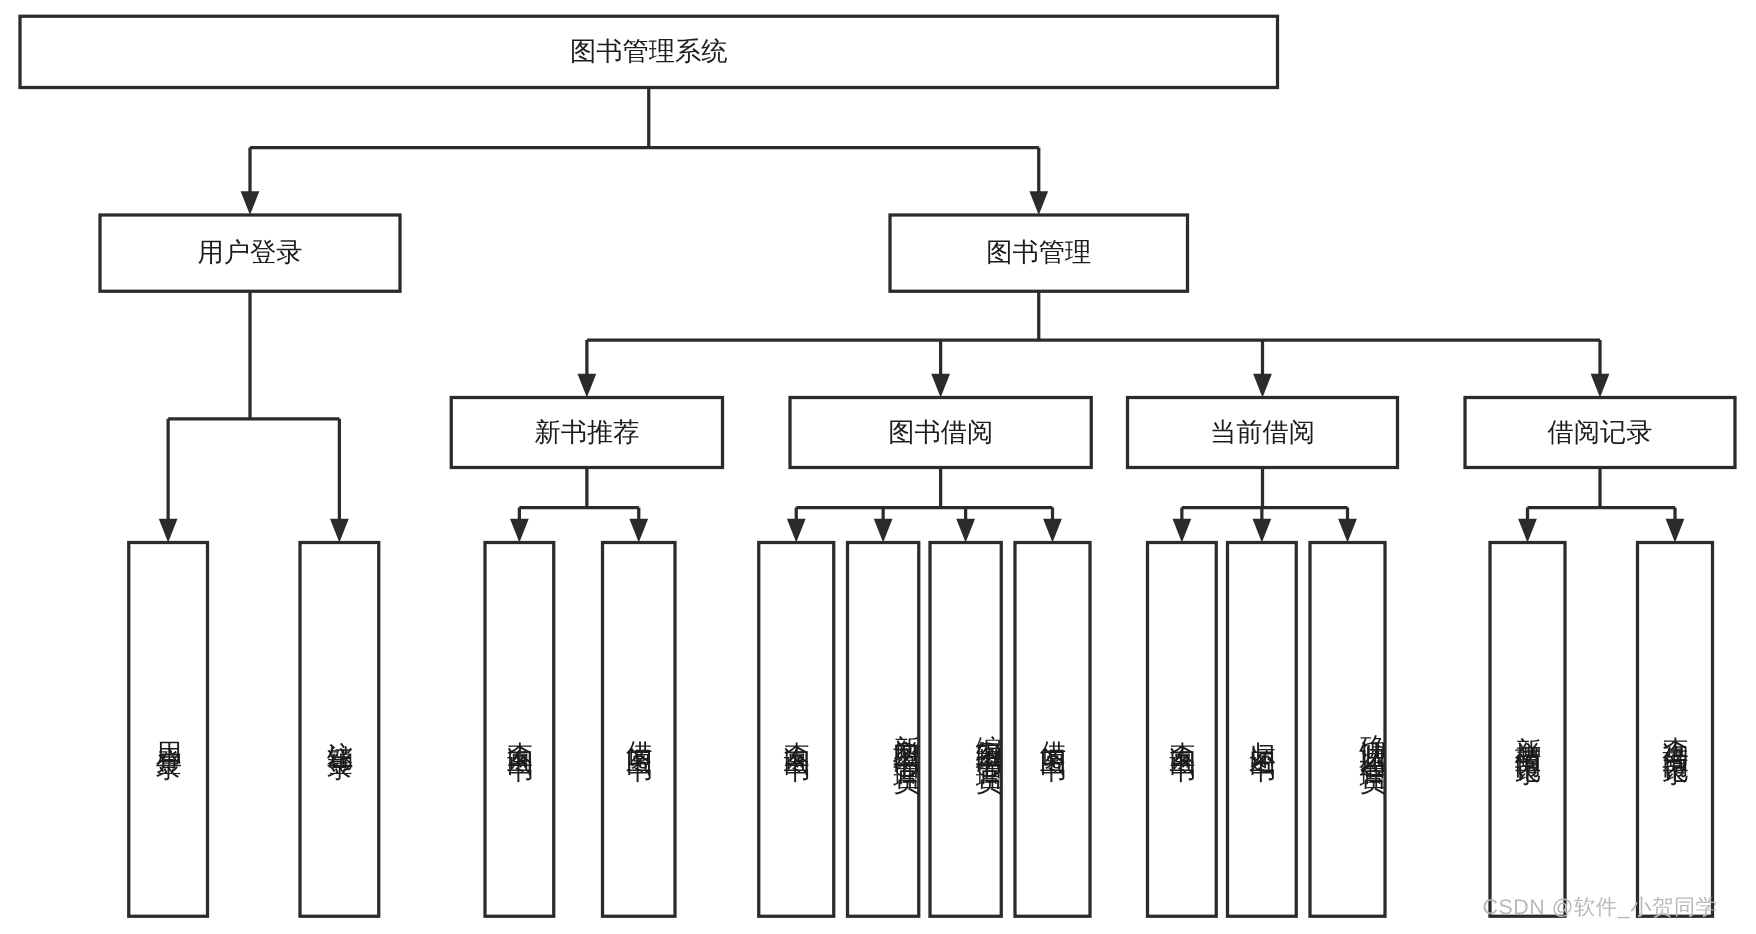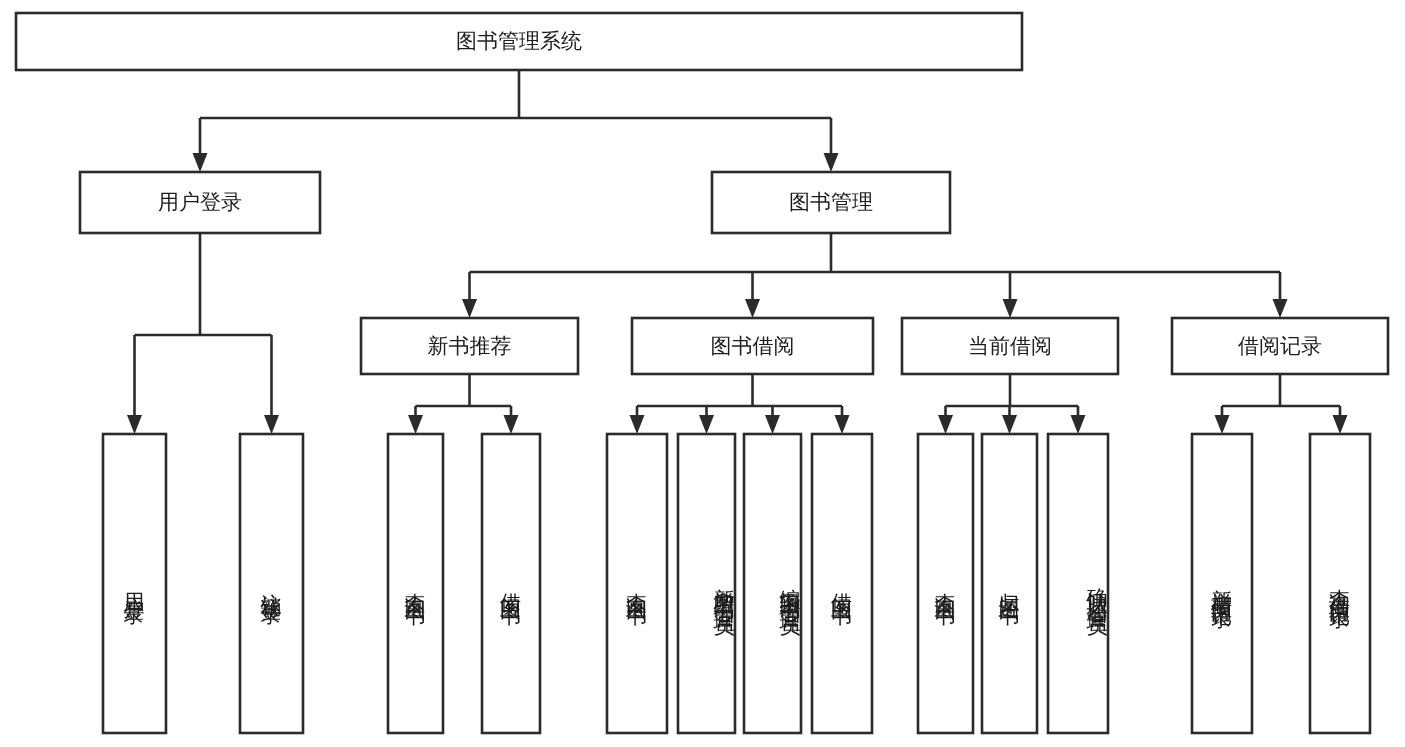--- a/index.html
+++ b/index.html
@@ -180,14 +180,15 @@
       <div class="leaf-label-v" style="left: 678px; top: 444px; width: 57px; height: 289px;">新增图书（管理员）</div>
       <div class="leaf-label-v" style="left: 744px; top: 444px; width: 57px; height: 289px;">编辑图书（管理员）</div>
       <div class="leaf-label-v center-fit" style="left: 812px; top: 434px; width: 60px; height: 299px;">借阅图书</div>
       <div class="leaf-label-v center-fit" style="left: 918px; top: 434px; width: 55px; height: 299px;">查询图书</div>
       <div class="leaf-label-v center-fit" style="left: 982px; top: 434px; width: 55px; height: 299px;">归还图书</div>
       <div class="leaf-label-v" style="left: 1048px; top: 444px; width: 60px; height: 289px;">确认归还（管理员）</div>
       <div class="leaf-label-v center-fit" style="left: 1192px; top: 434px; width: 60px; height: 299px;">新增借阅记录</div>
       <div class="leaf-label-v center-fit" style="left: 1310px; top: 434px; width: 60px; height: 299px;">查询借阅记录</div>
     </div>
 
+  <div id="watermark">CSDN @软件_小贺同学</div>
 
 </div>
 
 </body></html>

